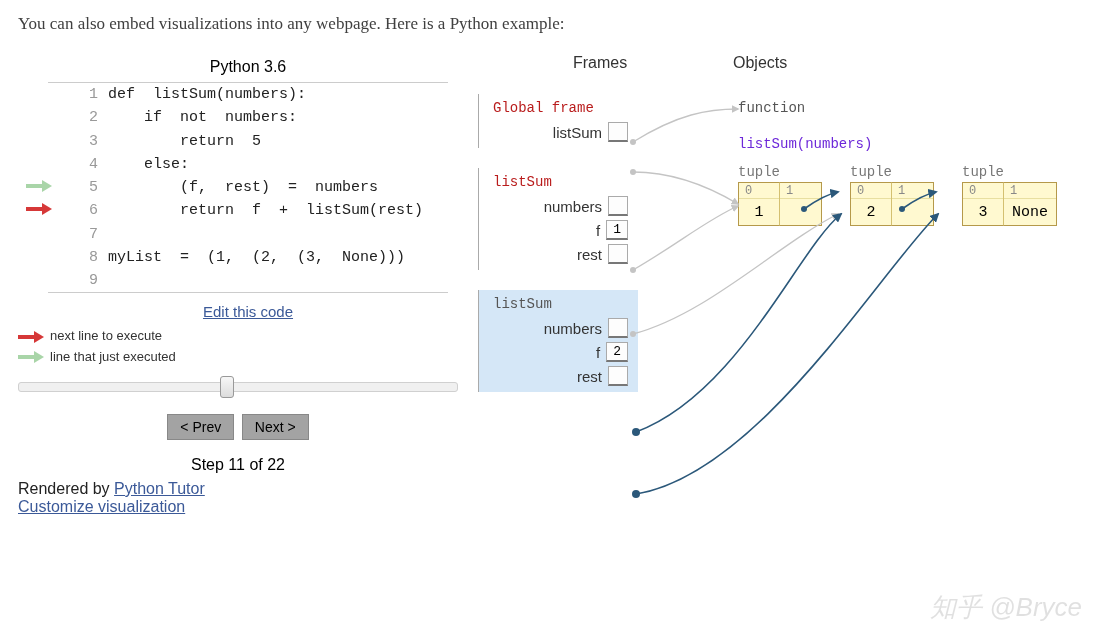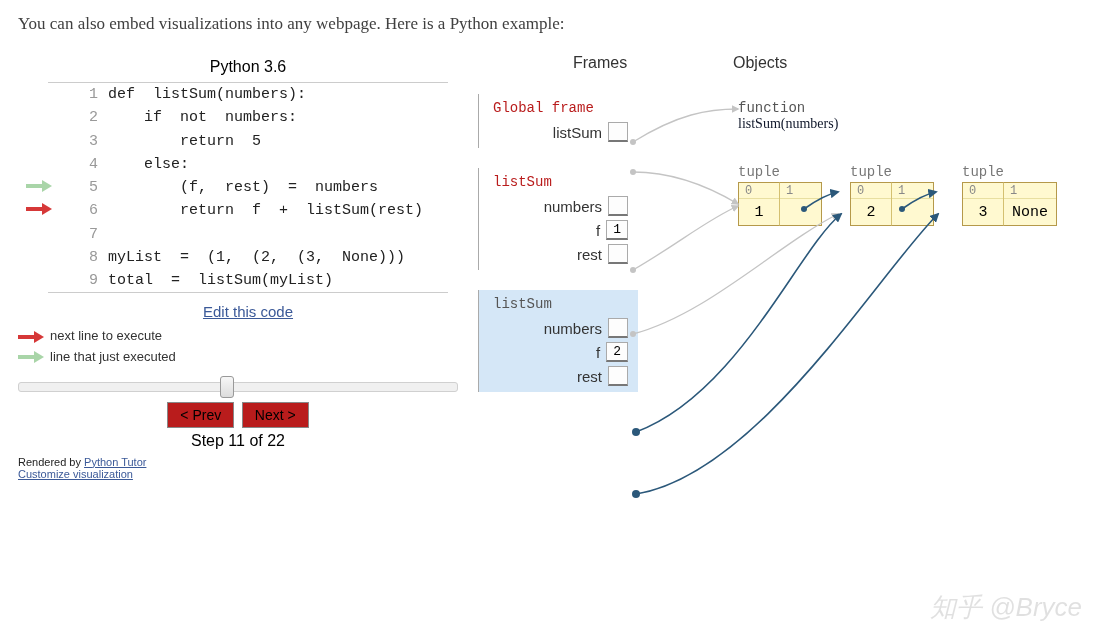--- a/index.html
+++ b/index.html
@@ -112,28 +112,28 @@
     border: 1px solid #999;
     border-radius: 3px;
     position: absolute;
     top: -7px;
     left: 46%;
   }
   .step-btns { text-align: center; }
   .step-btns button {
     font-family: Verdana, sans-serif;
     font-size: 14px;
-    background: #b91c1c;
+    background: #a3a3a3;
     border: 1px solid #888;
     padding: 4px 12px;
-    margin: 0 2px;
+    margin: 12px 2px;
   }
   .step-label { text-align: center; margin-top: 4px; font-size: 16px; }
 
-  .rendered { margin-top: 6px; font-size: 11px; color:#222;}
+  .rendered { margin-top: 6px; font-size: 16px; color:#222;}
 
   
 
   .col-header { position:absolute; top:0; font-size:16px; color:#333; }
   .col-frames { left: 95px; }
   .col-objects { left: 255px; }
 
   .frames-col { position:absolute; left: 0; top: 40px; }
   .frame-box {
     border-left: 1px solid #aaa;
@@ -163,21 +163,21 @@
     font-family: "Courier New", monospace;
     font-size: 13px;
     background:#fdfdfd;
     display:flex;align-items:center;justify-content:center;
   }
   .frame-active { background: #d5e7f7; border-left: 1px solid #aaa; }
   .frame-active .frame-title { color:#555; }
 
   .objects-col { position:absolute; left:260px; top:46px; }
   .func-label { font-family: "Courier New", monospace; font-size:14px; color:#555; }
-  .func-name  { font-family: Liberation Serif, serif; font-size:14px; color:#0f172a; }
+  .func-name  { font-family: Liberation Mono, monospace; font-size:14px; color:#6d28d9;margin-top:20px; }
 
   .tuple-group { position:absolute; top:110px; display:flex; gap:28px;}
   .tuple-label { font-family: "Courier New", monospace; color:#777; font-size:14px; margin-bottom:2px;}
   .tuple-box { display:flex; }
   .cell {
     border: 1px solid #b5994a;
     border-left: none;
     background: #fff9d0;
     min-width: 42px;
   }
@@ -249,21 +249,20 @@
         <div class="code-row">
           <div class="gutter">7</div>
           <div class="code-text"></div>
         </div>
         <div class="code-row">
           <div class="gutter">8</div>
           <div class="code-text">myList  =  (1,  (2,  (3,  None)))</div>
         </div>
         <div class="code-row">
           <div class="gutter">9</div>
-          <div class="code-text">total  =  listSum(myList)</div>
         </div>
       </div>
 
     <div class="edit-link">
       <a href="#" class="tlink">Edit this code</a>
     </div>
 
     <div class="legend">
       <div class="legend-row">
         <span class="legend-arrow arrow-red"></span>

